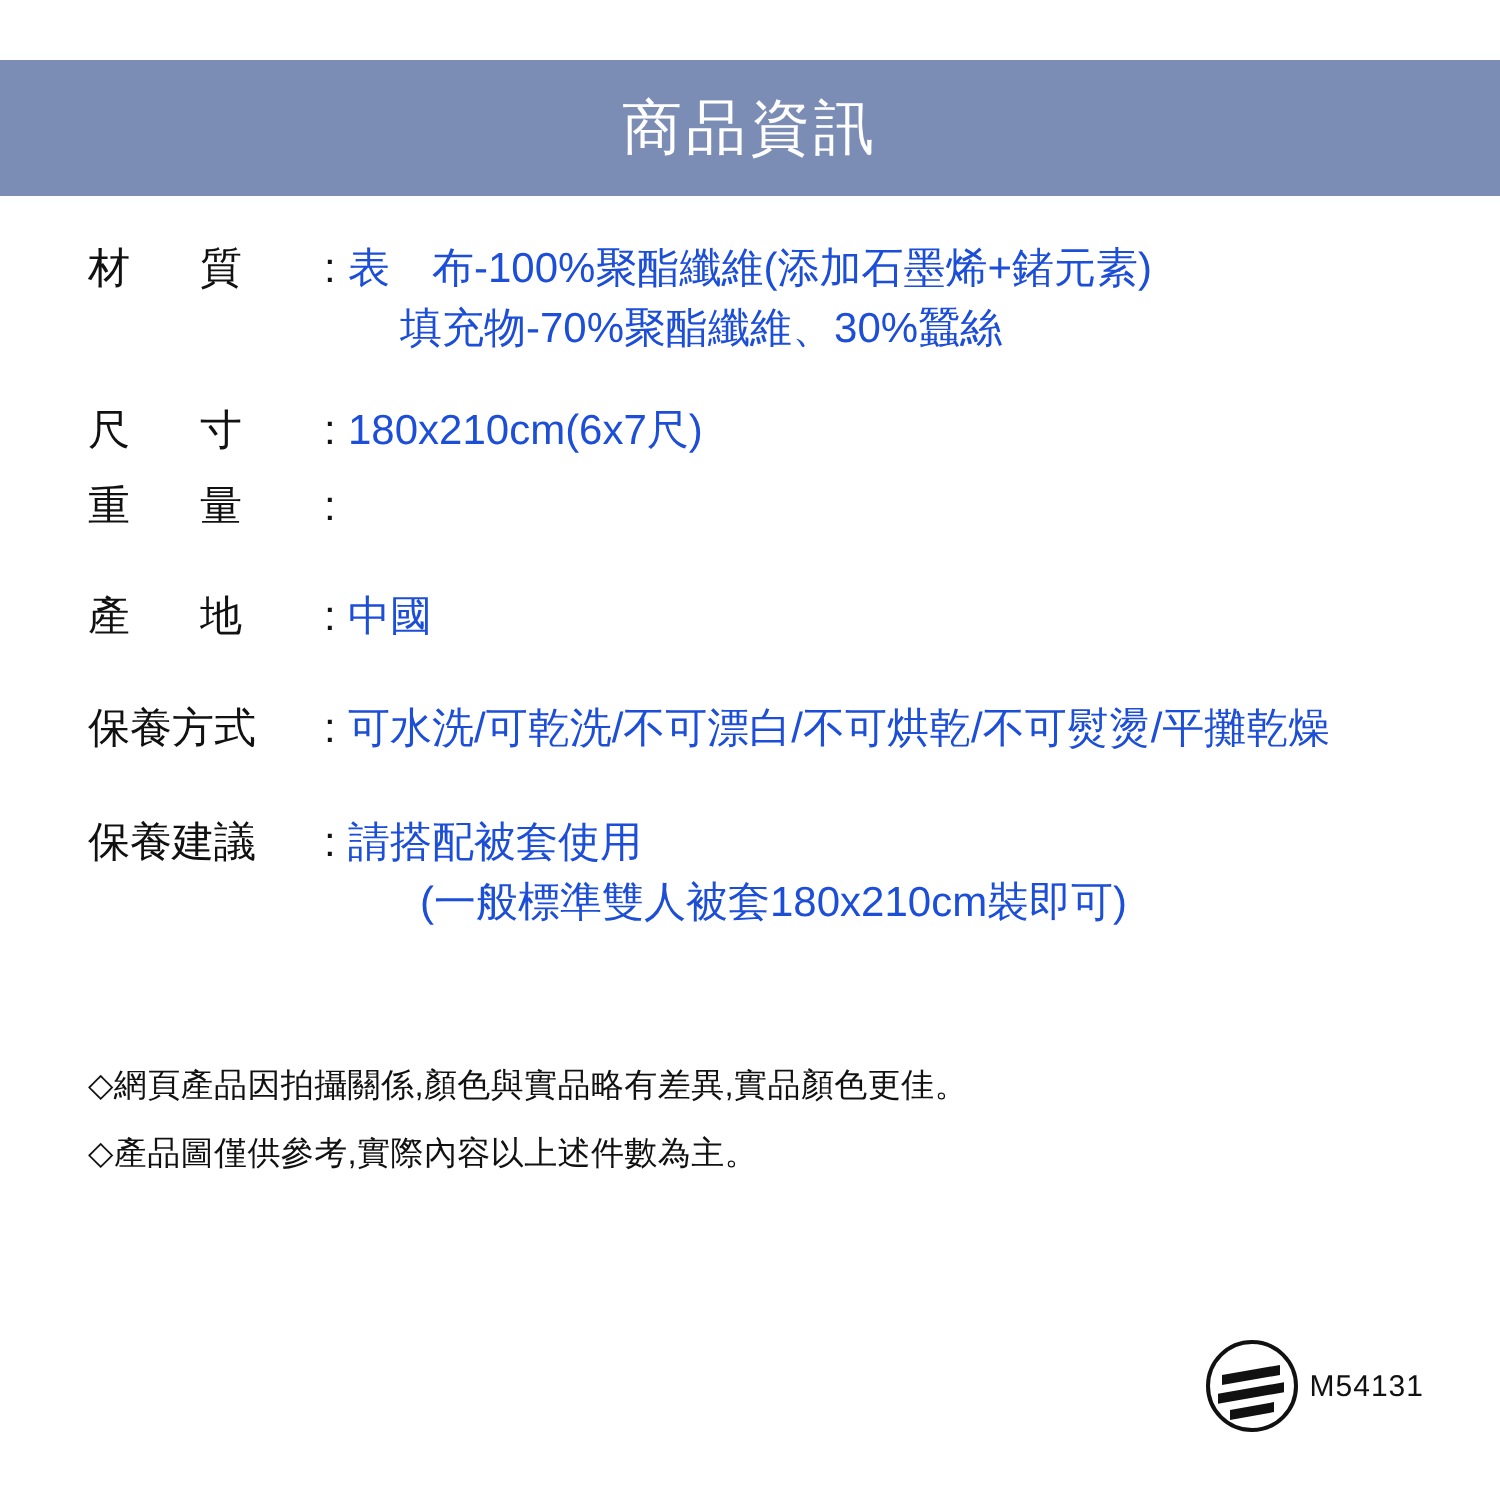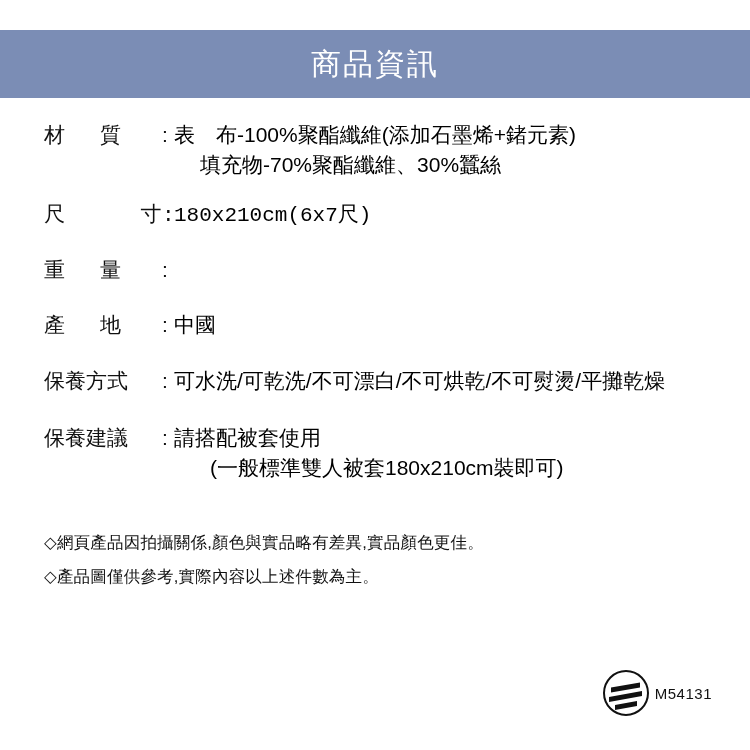--- a/index.html
+++ b/index.html
@@ -59,32 +59,32 @@
   }
   .spec-colon {
     flex: 0 0 auto;
     width: 12px;
     font-size: 21px;
     color: #111111;
   }
   .spec-value {
     flex: 1 1 auto;
     font-size: 21px;
-    color: #000000;
+    color: #1d4ed8;
   }
   .spec-value .line2 {
     display: block;
     padding-left: 26px;
   }
   .spec-value .line2-indent {
     display: block;
     padding-left: 36px;
   }
   .row-material { }
-  .row-size { margin-bottom: 24px; font-family: Liberation Mono, monospace; }
+  .row-size { margin-bottom: 8px; }
   .row-weight { margin-bottom: 24px; }
   .row-origin { margin-bottom: 26px; }
   .row-care { margin-bottom: 26px; }
   .row-advice { margin-bottom: 30px; }
 
   .notes {
     position: absolute;
     left: 44px;
     top: 532px;
     width: 680px;

